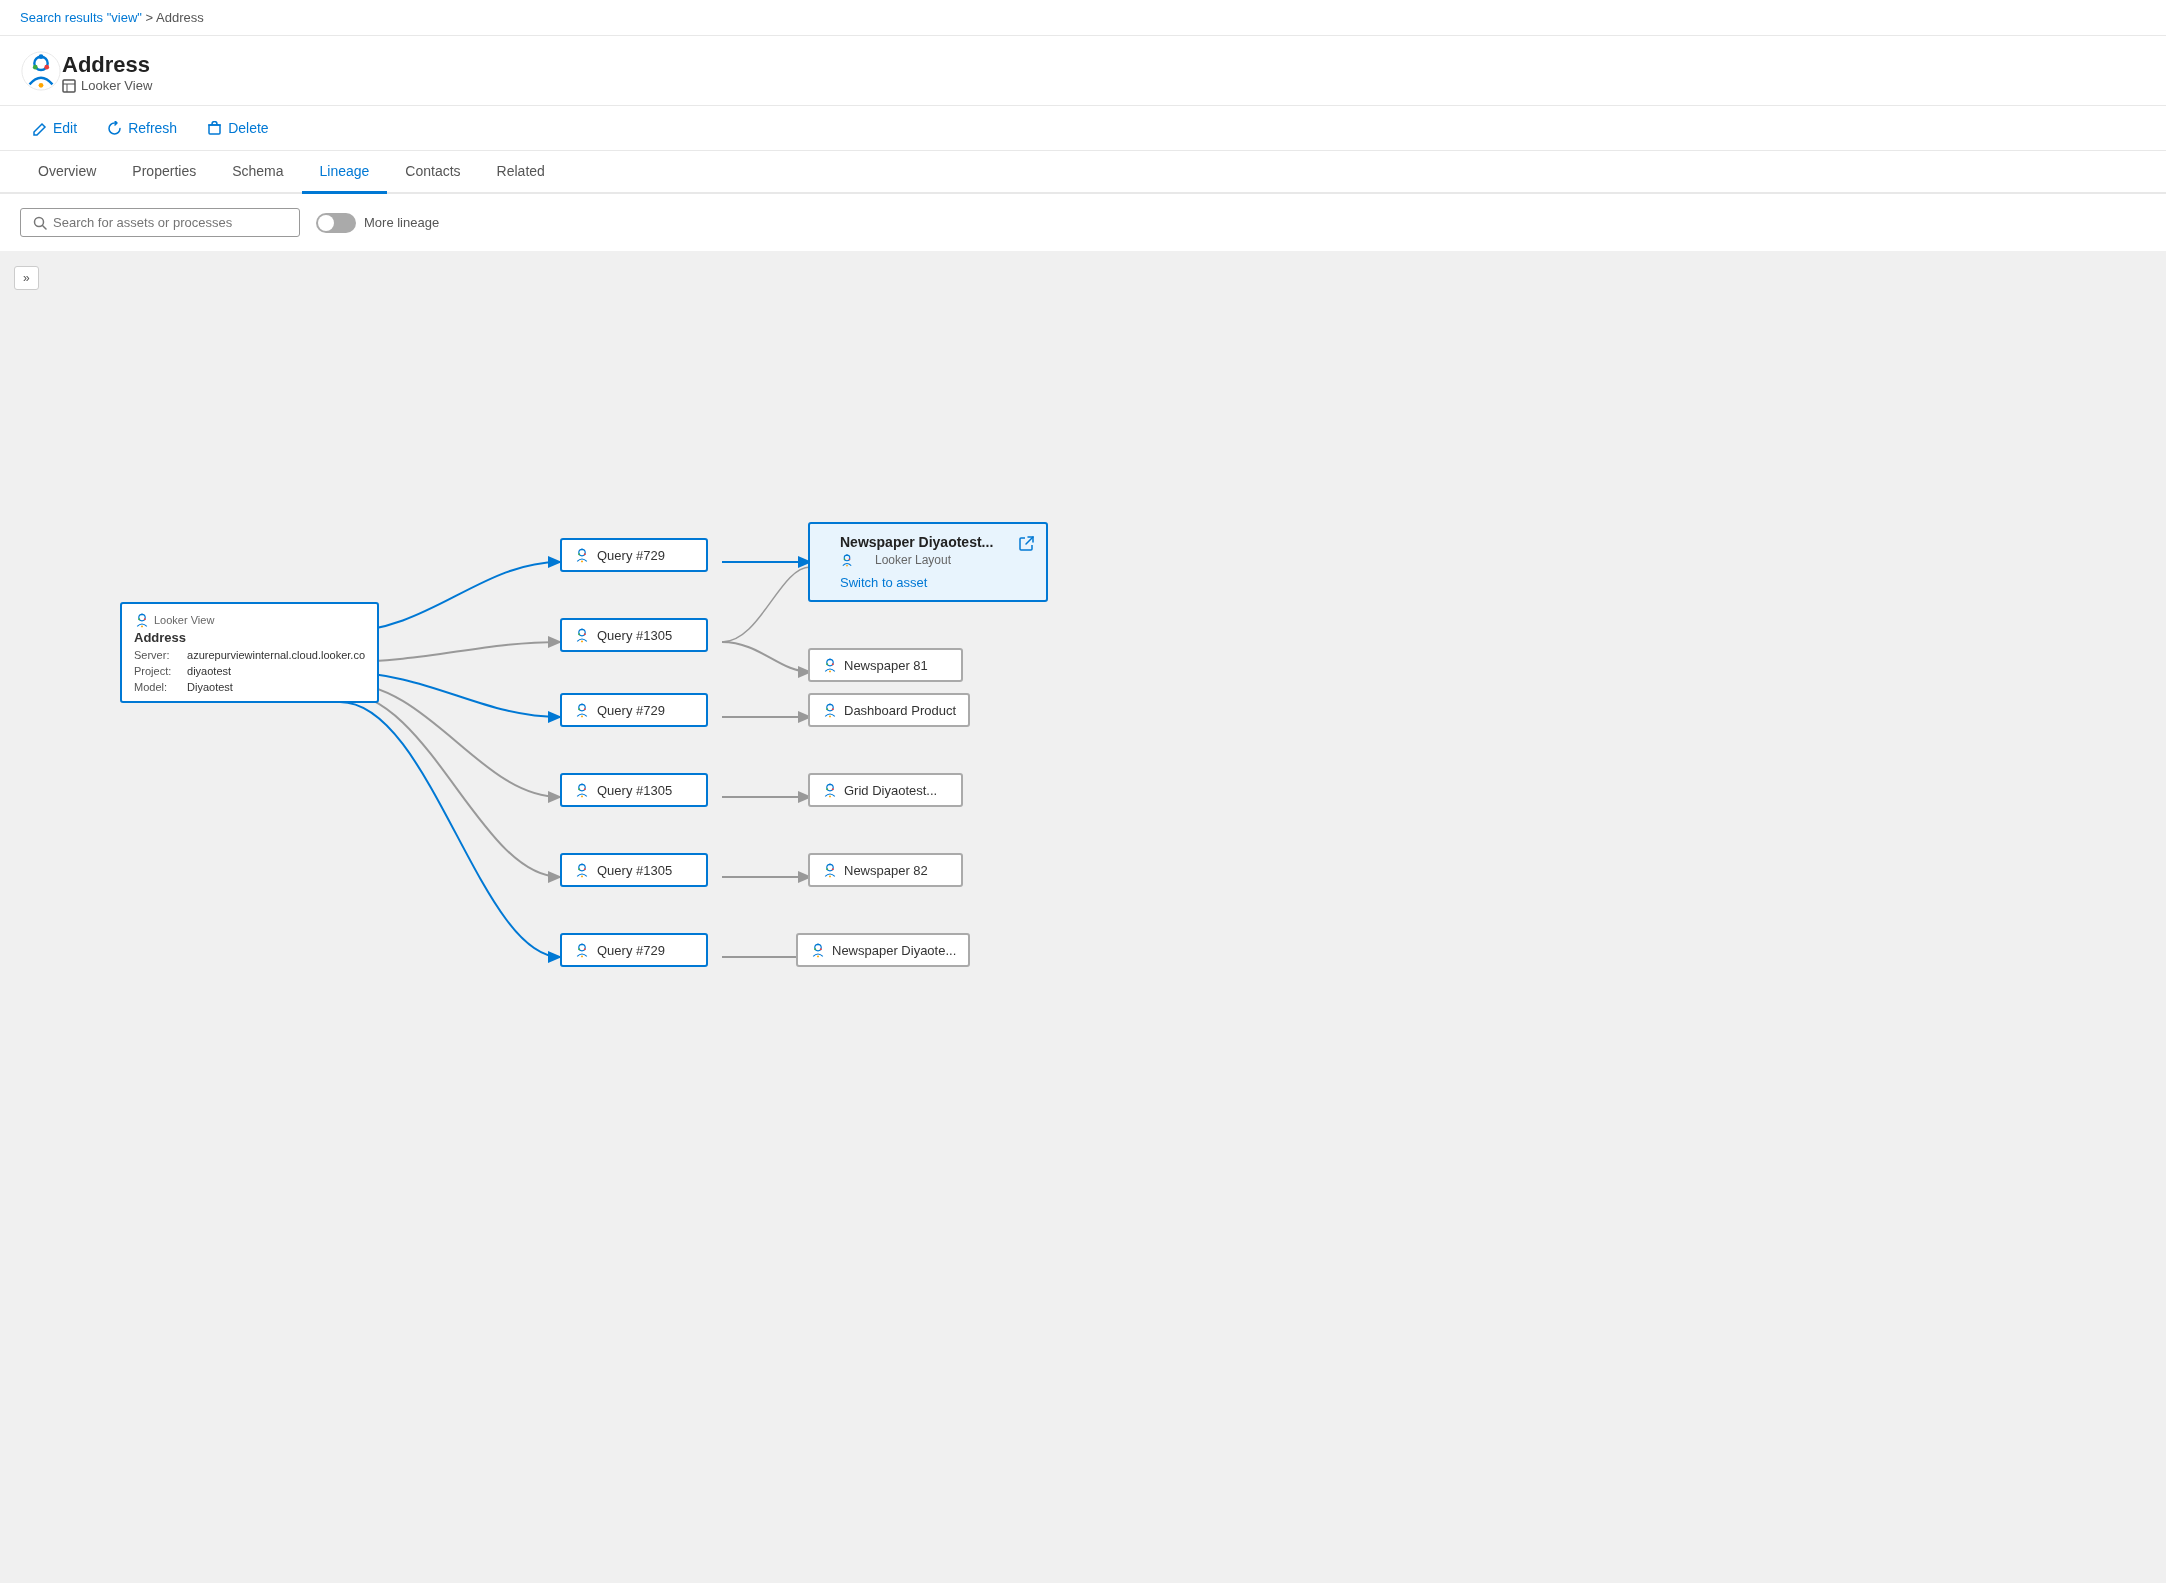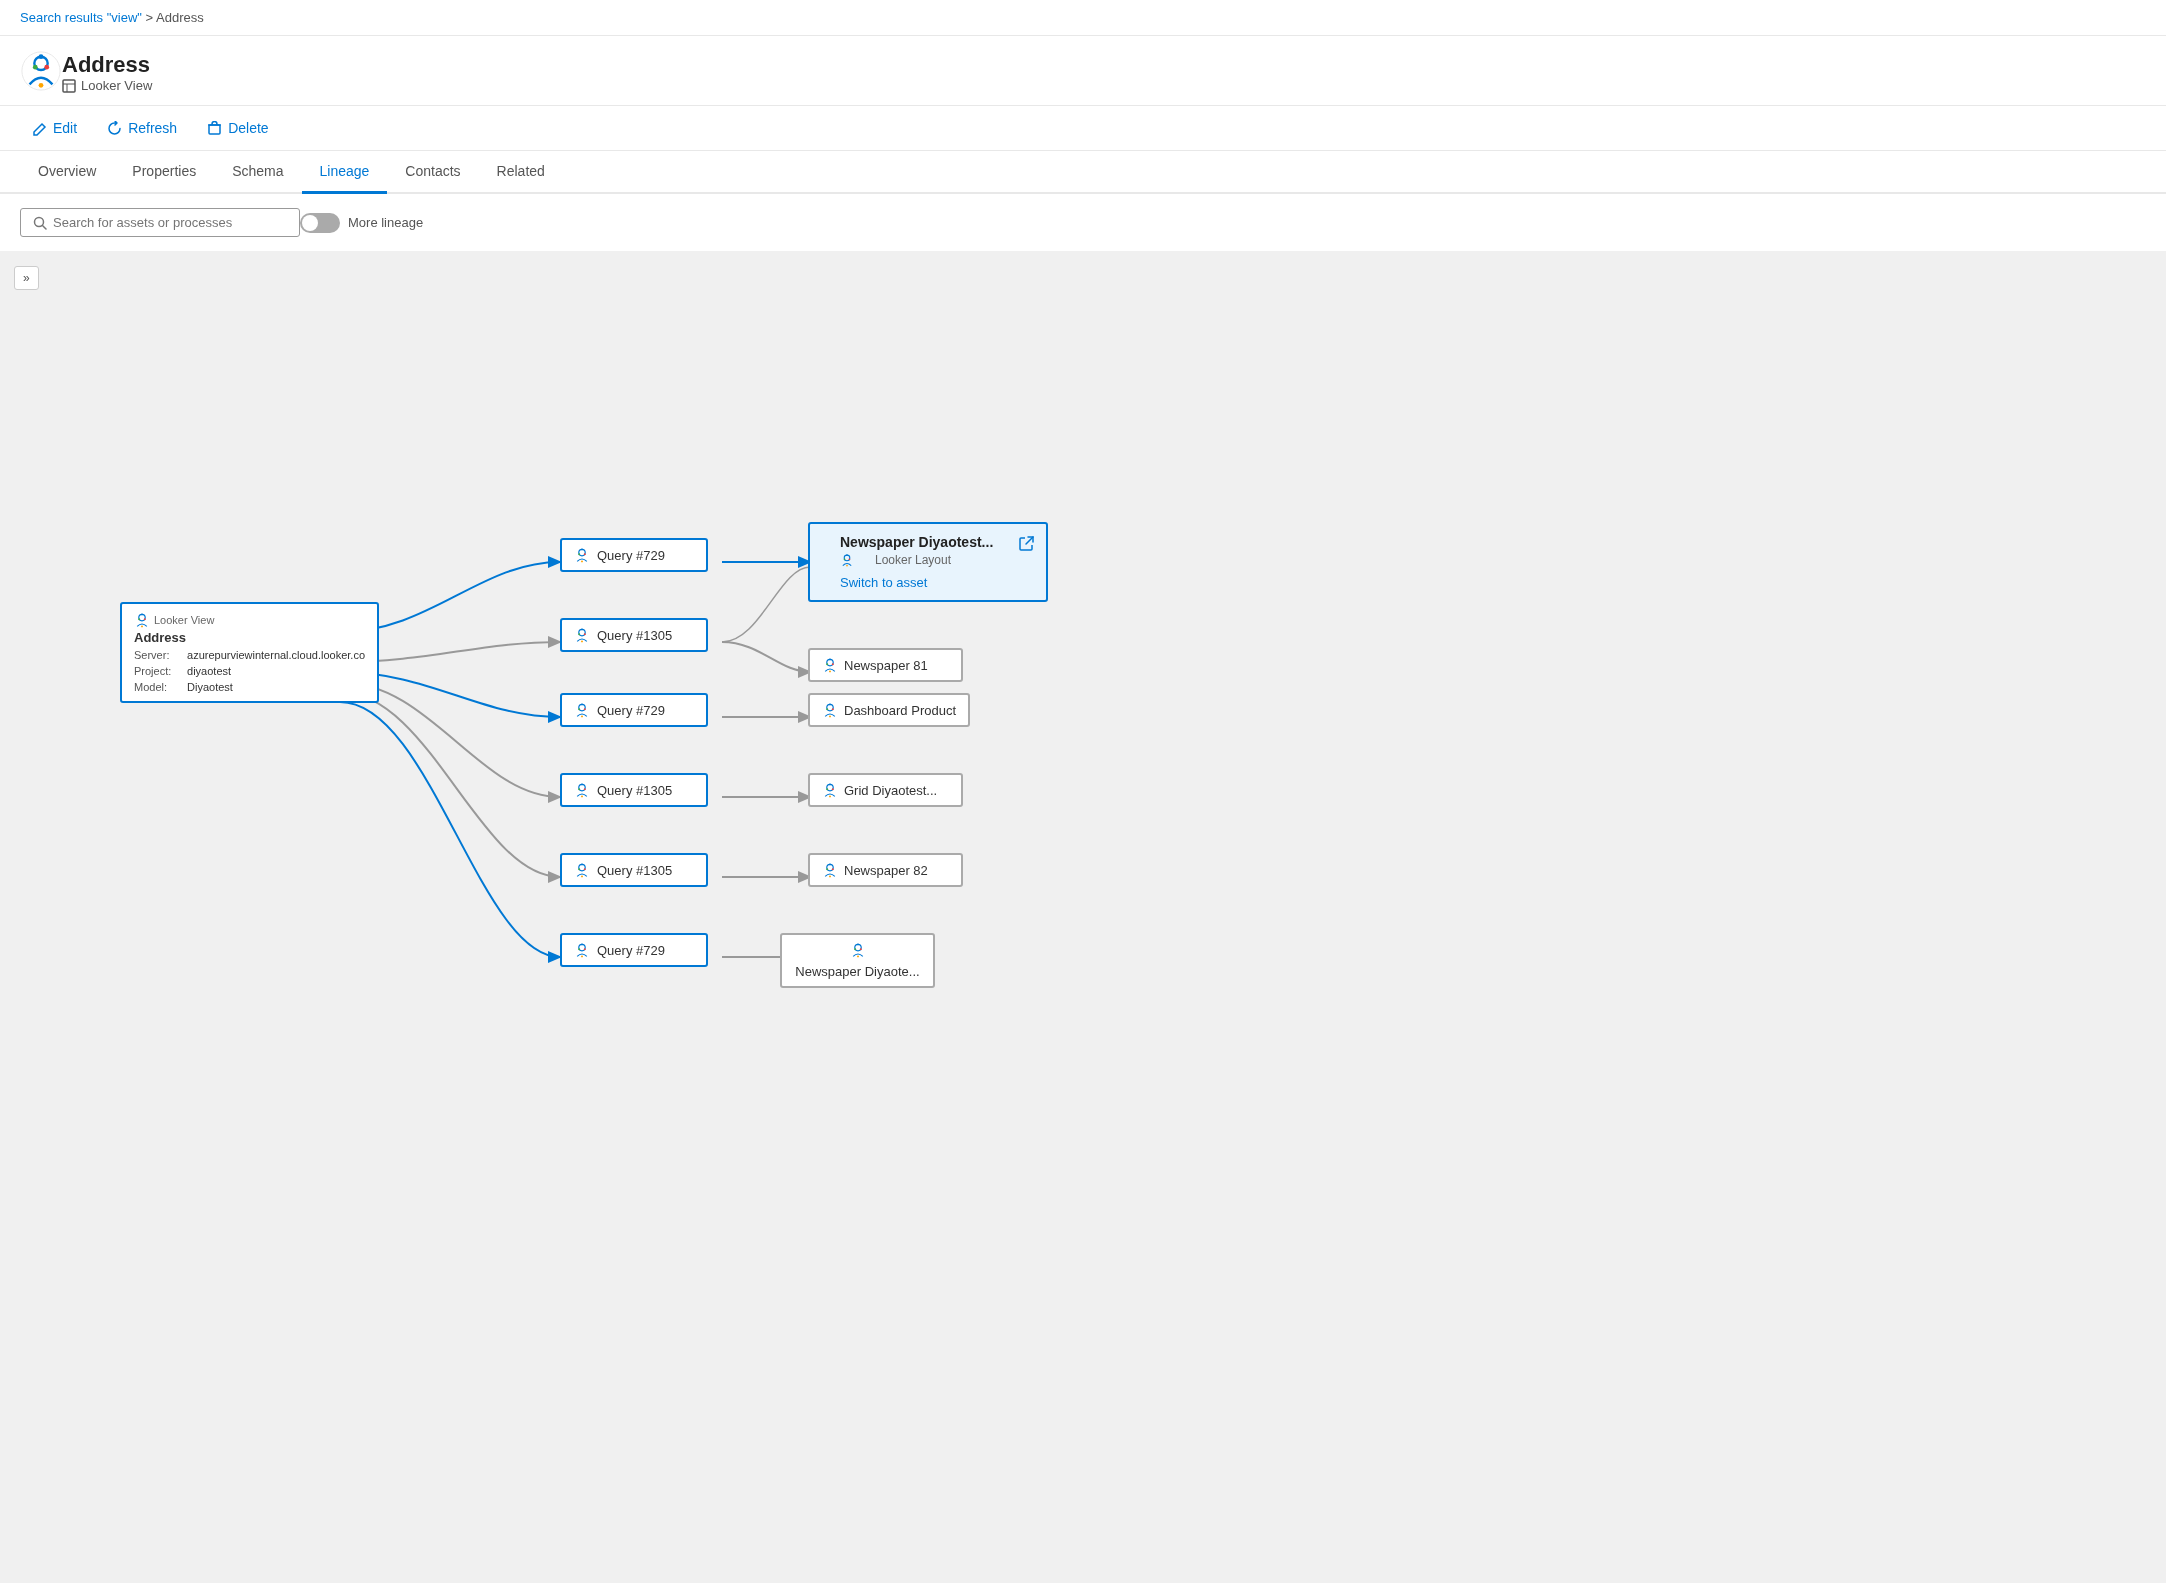--- a/index.html
+++ b/index.html
@@ -60,20 +60,21 @@
       border-bottom: 3px solid transparent;
       margin-bottom: -2px;
     }
     .tab.active { color: #0078d4; border-bottom-color: #0078d4; font-weight: 500; }
 
     
     .search-area {
       display: flex;
       align-items: center;
       padding: 14px 20px;
+      gap: 16px;
       border-bottom: 1px solid #f0f0f0;
     }
     .search-box {
       display: flex; align-items: center;
       border: 1px solid #999;
       border-radius: 3px;
       padding: 6px 12px;
       width: 280px;
       background: #fff;
     }
@@ -478,21 +479,21 @@
       <circle cx="10" cy="7" r="4" fill="none" stroke="#0078d4" stroke-width="1.5"></circle>
       <circle cx="10" cy="3" r="1.2" fill="#0078d4"></circle>
       <circle cx="13.5" cy="9" r="1.2" fill="#e83e3e"></circle>
       <circle cx="6.5" cy="9" r="1.2" fill="#38a845"></circle>
       <path d="M4 18 Q10 12 16 18" fill="none" stroke="#0078d4" stroke-width="1.5"></path>
       <circle cx="10" cy="18" r="1.2" fill="#ffa500"></circle>
     </svg>
     <span>Newspaper 82</span>
   </div>
 
-  <div class="result-node" style="left:780px;top:681px;flex-direction:column;">
+  <div class="result-node" style="left:796px;top:681px;">
     <svg width="16" height="16" viewBox="0 0 20 20">
       <circle cx="10" cy="7" r="4" fill="none" stroke="#0078d4" stroke-width="1.5"></circle>
       <circle cx="10" cy="3" r="1.2" fill="#0078d4"></circle>
       <circle cx="13.5" cy="9" r="1.2" fill="#e83e3e"></circle>
       <circle cx="6.5" cy="9" r="1.2" fill="#38a845"></circle>
       <path d="M4 18 Q10 12 16 18" fill="none" stroke="#0078d4" stroke-width="1.5"></path>
       <circle cx="10" cy="18" r="1.2" fill="#ffa500"></circle>
     </svg>
     <span>Newspaper Diyaote...</span>
   </div>

